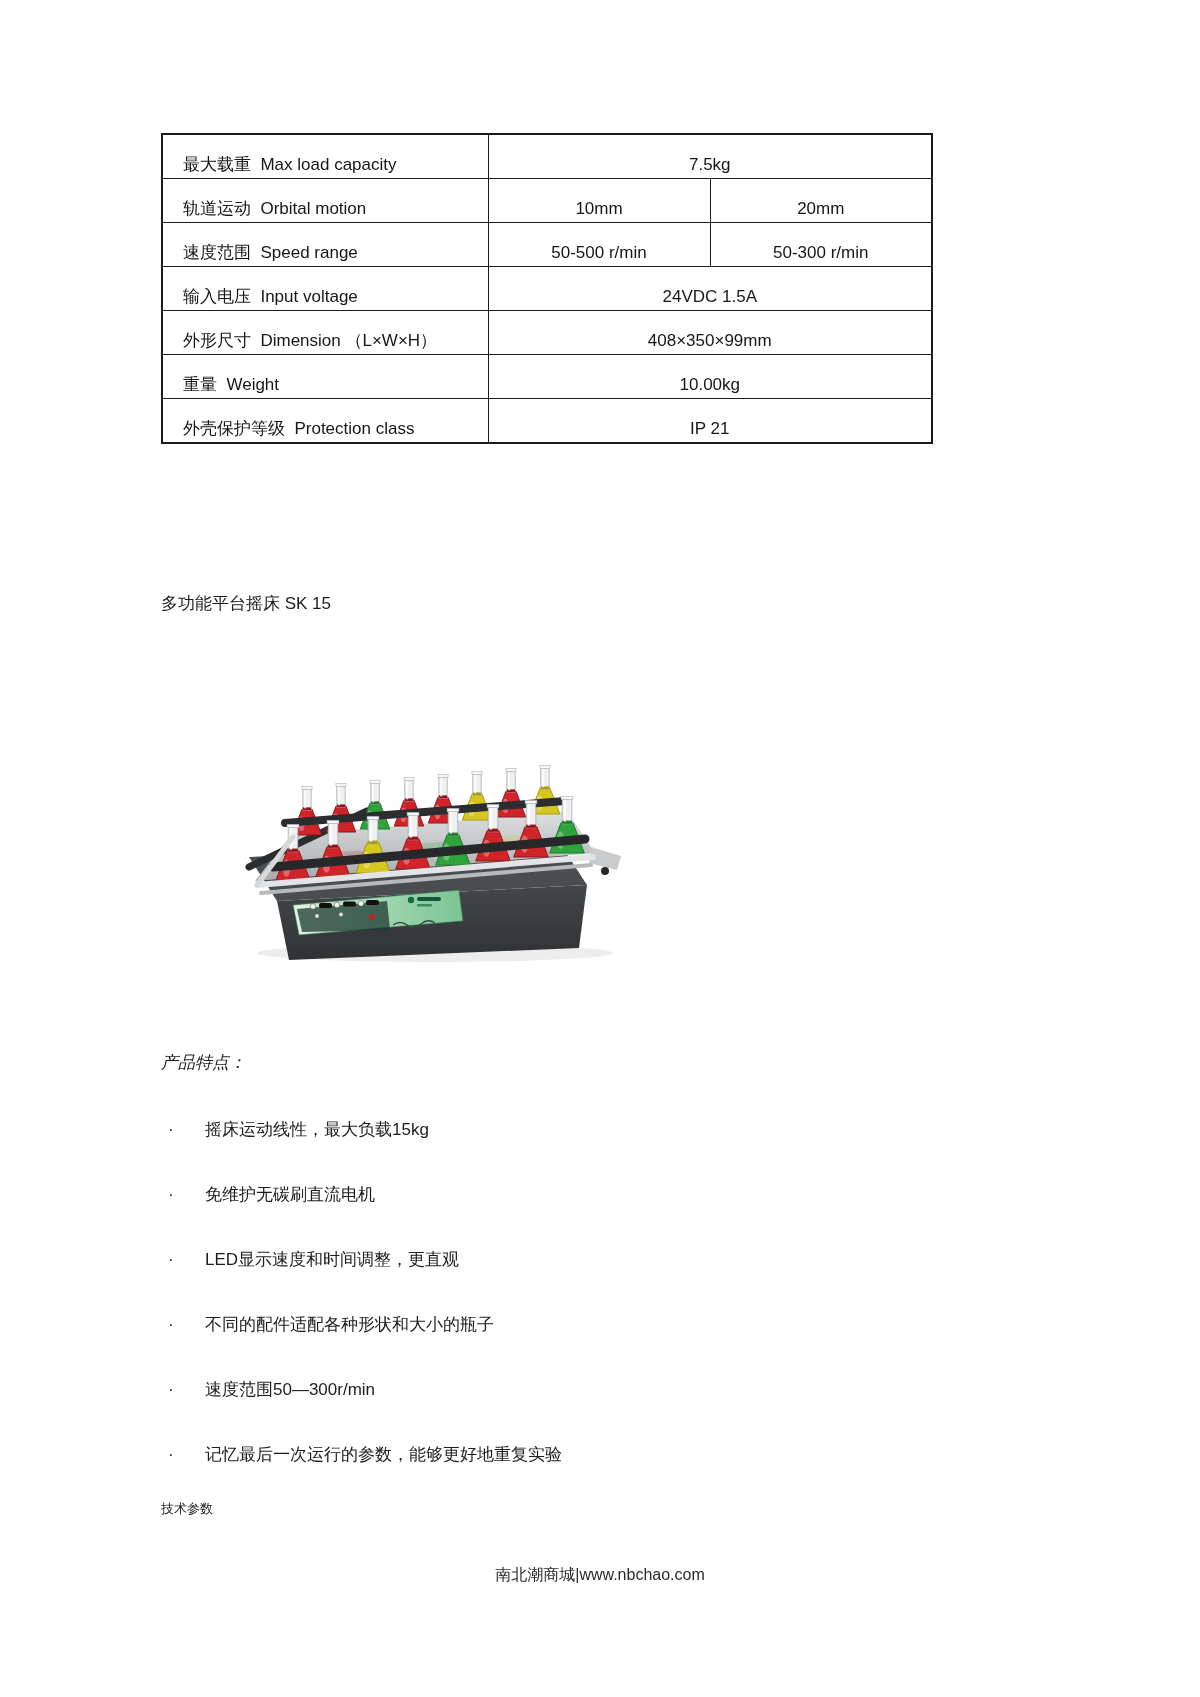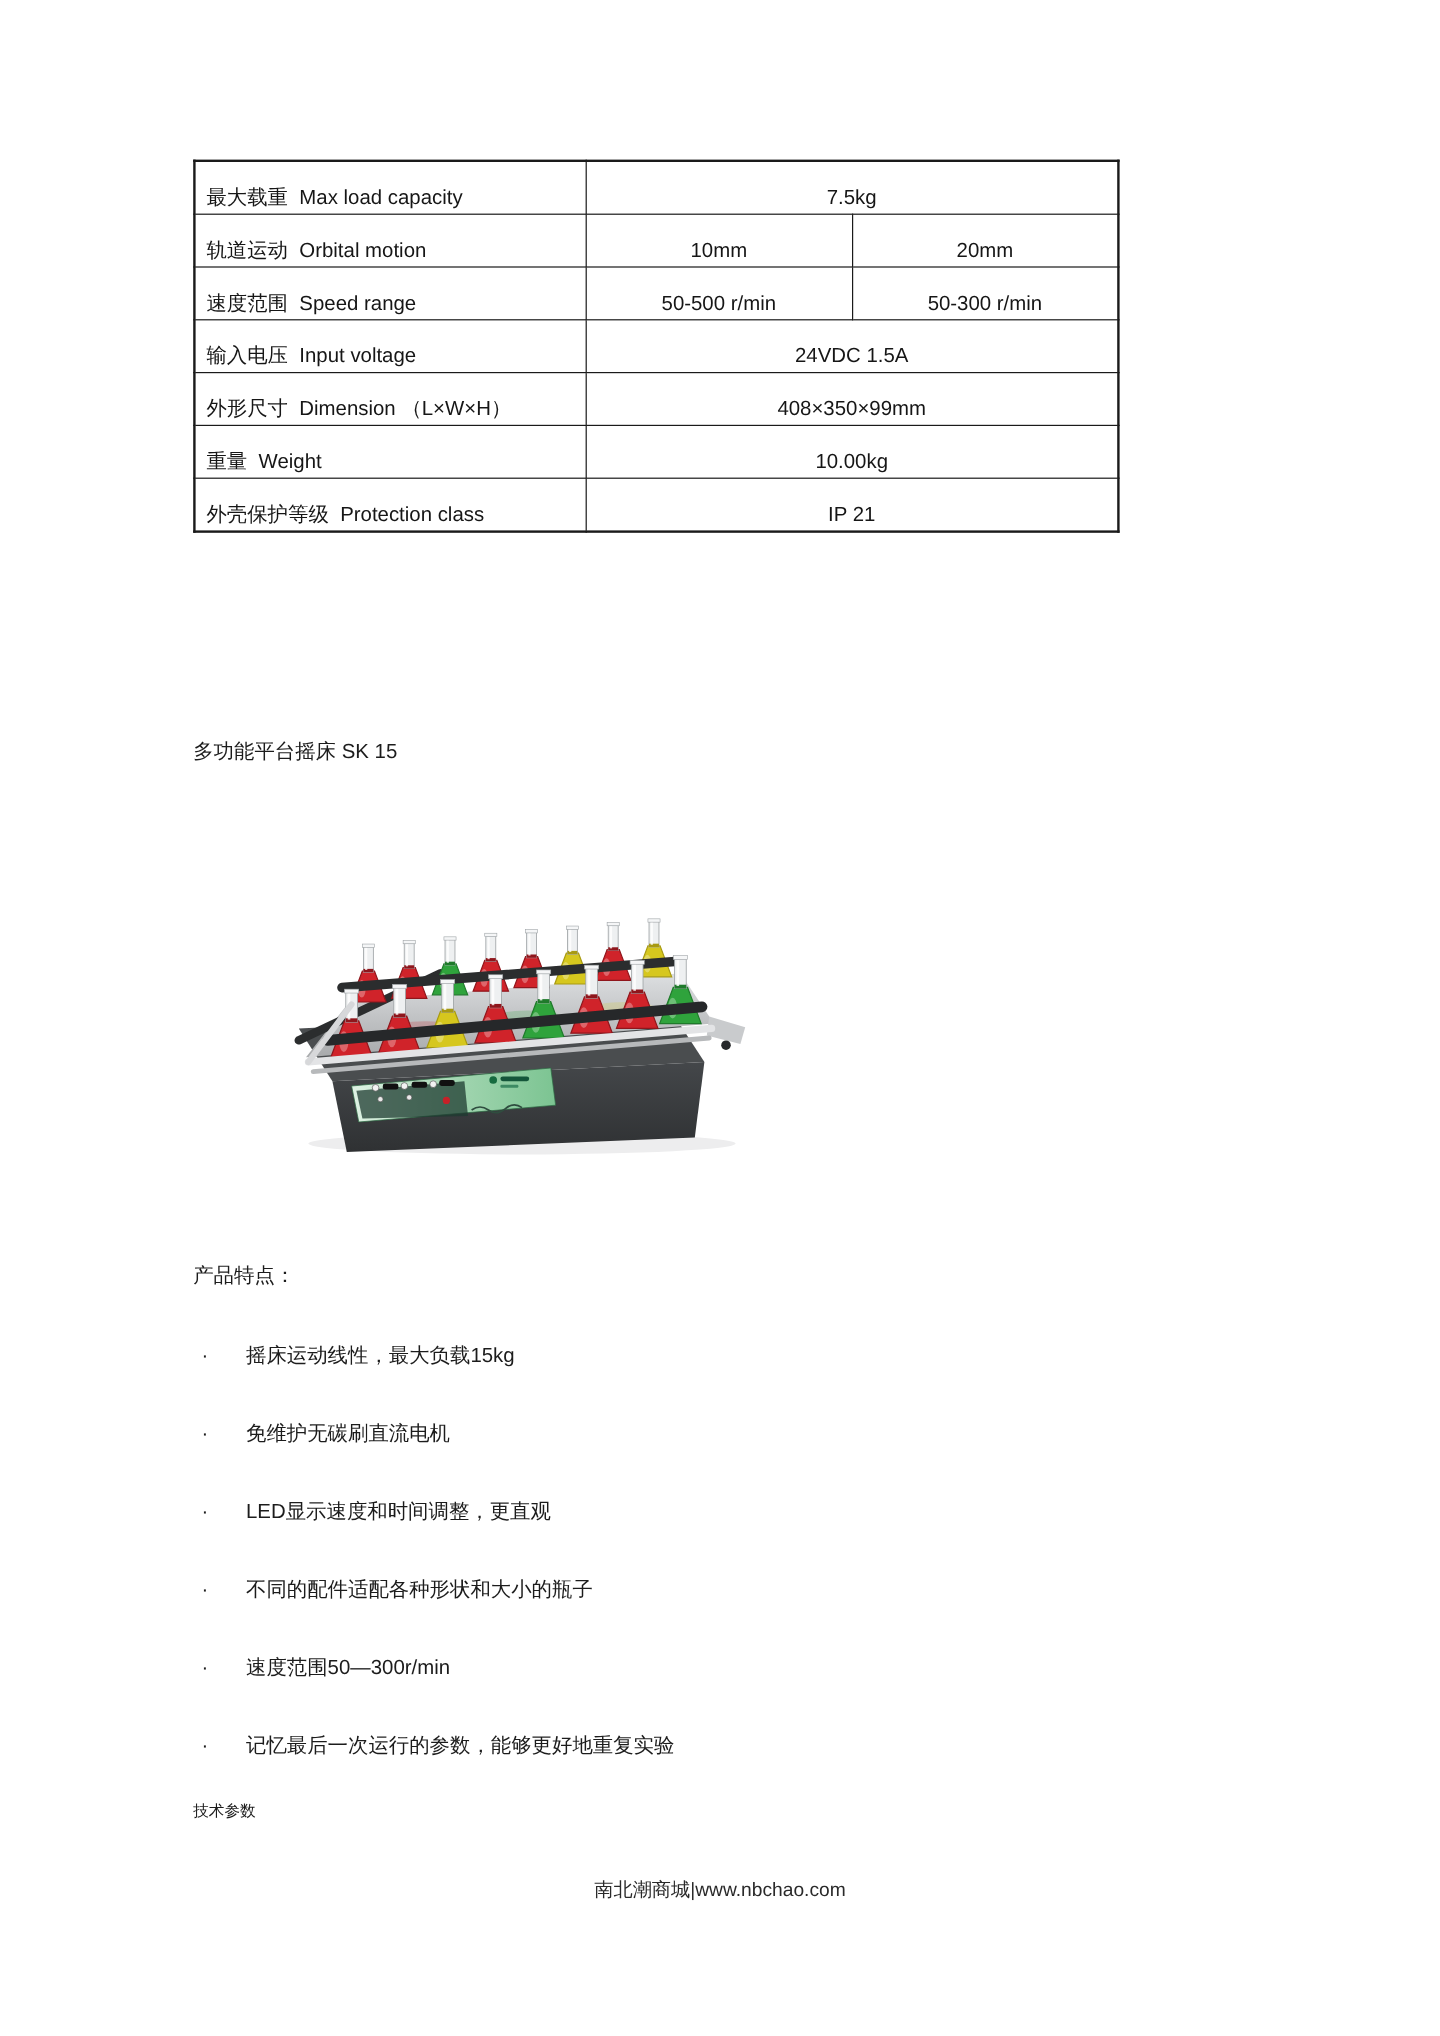--- a/index.html
+++ b/index.html
@@ -5,26 +5,26 @@
   html,body{margin:0;padding:0;background:#ffffff;}
   .page{position:relative;width:1200px;height:1697px;background:#fff;overflow:hidden;
         font-family:"Liberation Sans","DejaVu Sans",sans-serif;color:#1c1c1c;}
 
   
   .spec-table{position:absolute;left:161px;top:133px;width:770px;
               border-collapse:collapse;table-layout:fixed;
               border:2px solid #1a1a1a;}
   .spec-table td{border:1px solid #1a1a1a;height:40px;vertical-align:bottom;
                  font-size:17px;line-height:20px;padding:0 0 3px 0;color:#161616;}
-  .spec-table td.lbl{padding-left:9px;text-align:left;white-space:pre-wrap;}
+  .spec-table td.lbl{padding-left:20px;text-align:left;white-space:pre-wrap;}
   .spec-table td.val{text-align:center;}
 
   
-  .product-title{position:absolute;left:161px;top:615px;font-size:17px;line-height:23px;}
-  .features-heading{position:absolute;left:161px;top:1051px;font-size:17px;line-height:23px;}
+  .product-title{position:absolute;left:161px;top:592px;font-size:17px;line-height:23px;}
+  .features-heading{position:absolute;left:161px;top:1051px;font-size:17px;line-height:23px;font-style:italic;}
   .features-list{position:absolute;left:161px;top:1118px;width:820px;}
   .feature-item{position:relative;padding-left:44px;font-size:17px;line-height:23px;
                 margin-bottom:42px;}
   .feature-dot{position:absolute;left:7px;top:0;font-size:17px;}
   .tech-heading{position:absolute;left:161px;top:1497px;font-size:13px;line-height:23px;}
 
   
   .footer{position:absolute;left:0;top:1565px;width:100%;text-align:center;
           font-size:16px;color:#2a2a2a;}
   .footer .cn{font-family:"Liberation Serif","DejaVu Serif",serif;}

